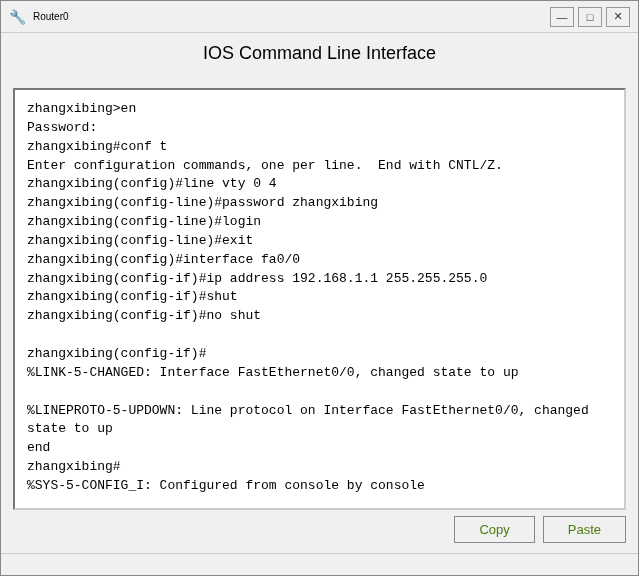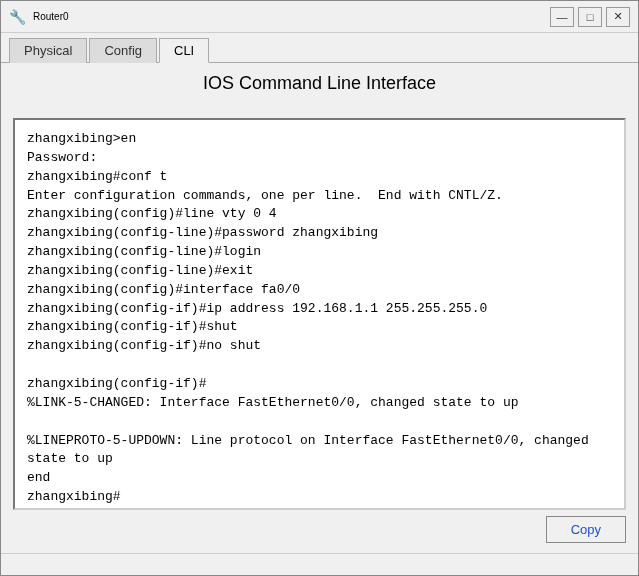--- a/index.html
+++ b/index.html
@@ -152,21 +152,21 @@
       padding: 6px 0 2px;
       gap: 8px;
     }
 
     .btn {
       padding: 5px 24px;
       font-size: 13px;
       background: #f0f0f0;
       border: 1px solid #888;
       cursor: pointer;
-      color: #1d4ed8;
+      color: #4d7c0f;
       min-width: 80px;
     }
 
     .status-bar {
       height: 22px;
       background: #f0f0f0;
       border-top: 1px solid #ccc;
       display: flex;
       align-items: center;
       padding: 0 8px;
@@ -184,31 +184,20 @@
       <div class="title-bar-icon">🔧</div>
       <span class="title-bar-title">Router0</span>
     </div>
     <div class="title-bar-controls">
       <button class="title-bar-btn">—</button>
       <button class="title-bar-btn">□</button>
       <button class="title-bar-btn close">✕</button>
     </div>
   </div>
 
-  <div class="tabs">
-    <div class="tab">
-      <span>Physical</span>
-    </div>
-    <div class="tab">
-      <span>Config</span>
-    </div>
-    <div class="tab active">
-      <span>CLI</span>
-    </div>
-  </div>
 
   <div class="page-title">IOS Command Line Interface</div>
 
   <div class="content-area">
 
     <div class="terminal-wrapper">
       <div class="terminal">zhangxibing&gt;en
 Password:
 zhangxibing#conf t
 Enter configuration commands, one per line.  End with CNTL/Z.
@@ -226,20 +215,21 @@
 
 %LINEPROTO-5-UPDOWN: Line protocol on Interface FastEthernet0/0, changed
 state to up
 end
 zhangxibing#
 %SYS-5-CONFIG_I: Configured from console by console</div>
     </div>
 
     <div class="button-bar">
       <button class="btn">Copy</button>
+      <button class="btn">Paste</button>
     </div>
 
   </div>
 
   <div class="status-bar">
     <span></span>
   </div>
 
 </div>
 

